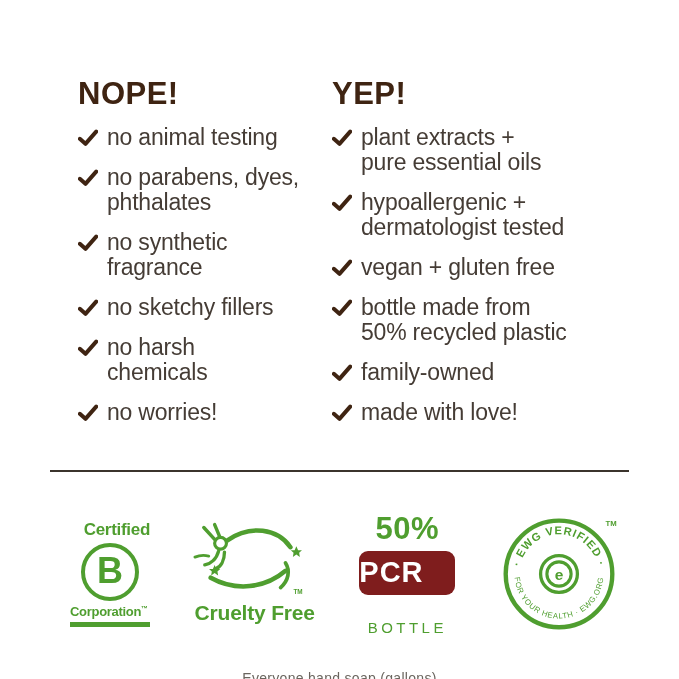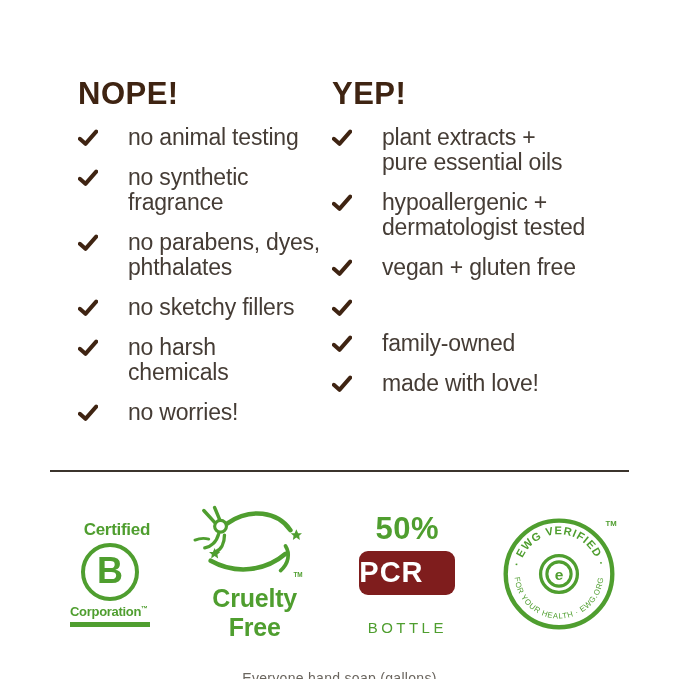--- a/index.html
+++ b/index.html
@@ -9,21 +9,21 @@
   }
   
   .columns{display:flex;padding:58px 0 0 78px;}
   .col{box-sizing:border-box;margin-top:20px;}
   .col-nope{width:254px;}
   .col-yep{width:320px;}
   .col h2{
     margin:0 0 16px 0;font-size:31px;line-height:1;font-weight:bold;
     color:#3F2412;letter-spacing:.5px;
   }
-  .item{display:flex;align-items:flex-start;margin-bottom:15px;gap:21px;}
+  .item{display:flex;align-items:flex-start;margin-bottom:15px;}
   .check{flex:0 0 auto;margin:4px 9px 0 0;line-height:0;}
   .check svg{width:20px;height:17px;display:block;}
   .item-text{
     font-size:23px;line-height:25px;color:#453C35;white-space:pre-line;
     letter-spacing:-0.2px;
   }
   
   .divider{border:none;border-top:2px solid #3B342C;margin:30px 50px 0 50px;}
   
   .badges{
@@ -38,21 +38,21 @@
     width:50px;height:50px;border:4px solid #4F9E2F;border-radius:50%;
     margin:3px auto 3px auto;display:flex;align-items:center;justify-content:center;
   }
   .bcorp-letter{font-size:36px;font-weight:bold;line-height:1;transform:translateY(-1px);}
   .bcorp-bottom{font-size:13px;font-weight:bold;text-align:left;letter-spacing:-0.3px;white-space:nowrap;}
   .bcorp-bottom sup{font-size:7px;}
   .bcorp-bar{height:5px;background:#4F9E2F;margin-top:3px;width:100%;}
   
   .bunny{width:128px;text-align:center;}
   .bunny svg{display:block;margin:0 auto;}
-  .bunny-label{position:relative;display:inline-block;font-size:25px;font-weight:bold;letter-spacing:-0.2px;margin-top:2px;}
+  .bunny-label{position:relative;display:inline-block;font-size:21px;font-weight:bold;letter-spacing:-0.2px;margin-top:2px;}
   
   .pcr{width:96px;text-align:center;}
   .pcr-percent{font-size:31px;font-weight:bold;letter-spacing:.5px;}
   .pcr-box{
     margin-top:4px;background:#7f1d1d;border-radius:9px;height:44px;
     display:flex;align-items:center;justify-content:flex-start;
   }
   .pcr-acronym{color:#ffffff;font-size:29px;font-weight:bold;letter-spacing:1px;}
   .pcr-unit{margin-top:24px;font-size:15px;letter-spacing:3.5px;color:#4F9E2F;}
   
@@ -80,38 +80,38 @@
             </svg>
           </span>
         <span class="item-text">no animal testing</span>
       </div>
       <div class="item">
         <span class="check">
             <svg viewBox="0 0 22 18">
               <path d="M2 10.5 L8.2 16 L20 2.5" fill="none" stroke="#3F2412" stroke-width="4.4" stroke-linecap="round" stroke-linejoin="round"></path>
             </svg>
           </span>
+        <span class="item-text">no parabens, dyes,
+phthalates</span>
+      </div>
+      <div class="item">
+        <span class="check">
+            <svg viewBox="0 0 22 18">
+              <path d="M2 10.5 L8.2 16 L20 2.5" fill="none" stroke="#3F2412" stroke-width="4.4" stroke-linecap="round" stroke-linejoin="round"></path>
+            </svg>
+          </span>
         <span class="item-text">no synthetic
 fragrance</span>
       </div>
       <div class="item">
         <span class="check">
             <svg viewBox="0 0 22 18">
               <path d="M2 10.5 L8.2 16 L20 2.5" fill="none" stroke="#3F2412" stroke-width="4.4" stroke-linecap="round" stroke-linejoin="round"></path>
             </svg>
           </span>
-        <span class="item-text">no parabens, dyes,
-phthalates</span>
-      </div>
-      <div class="item">
-        <span class="check">
-            <svg viewBox="0 0 22 18">
-              <path d="M2 10.5 L8.2 16 L20 2.5" fill="none" stroke="#3F2412" stroke-width="4.4" stroke-linecap="round" stroke-linejoin="round"></path>
-            </svg>
-          </span>
         <span class="item-text">no sketchy fillers</span>
       </div>
       <div class="item">
         <span class="check">
             <svg viewBox="0 0 22 18">
               <path d="M2 10.5 L8.2 16 L20 2.5" fill="none" stroke="#3F2412" stroke-width="4.4" stroke-linecap="round" stroke-linejoin="round"></path>
             </svg>
           </span>
         <span class="item-text">no harsh
 chemicals</span>
@@ -154,20 +154,22 @@
             </svg>
           </span>
         <span class="item-text">vegan + gluten free</span>
       </div>
       <div class="item">
         <span class="check">
             <svg viewBox="0 0 22 18">
               <path d="M2 10.5 L8.2 16 L20 2.5" fill="none" stroke="#3F2412" stroke-width="4.4" stroke-linecap="round" stroke-linejoin="round"></path>
             </svg>
           </span>
+        <span class="item-text">bottle made from
+50% recycled plastic</span>
       </div>
       <div class="item">
         <span class="check">
             <svg viewBox="0 0 22 18">
               <path d="M2 10.5 L8.2 16 L20 2.5" fill="none" stroke="#3F2412" stroke-width="4.4" stroke-linecap="round" stroke-linejoin="round"></path>
             </svg>
           </span>
         <span class="item-text">family-owned</span>
       </div>
       <div class="item">

